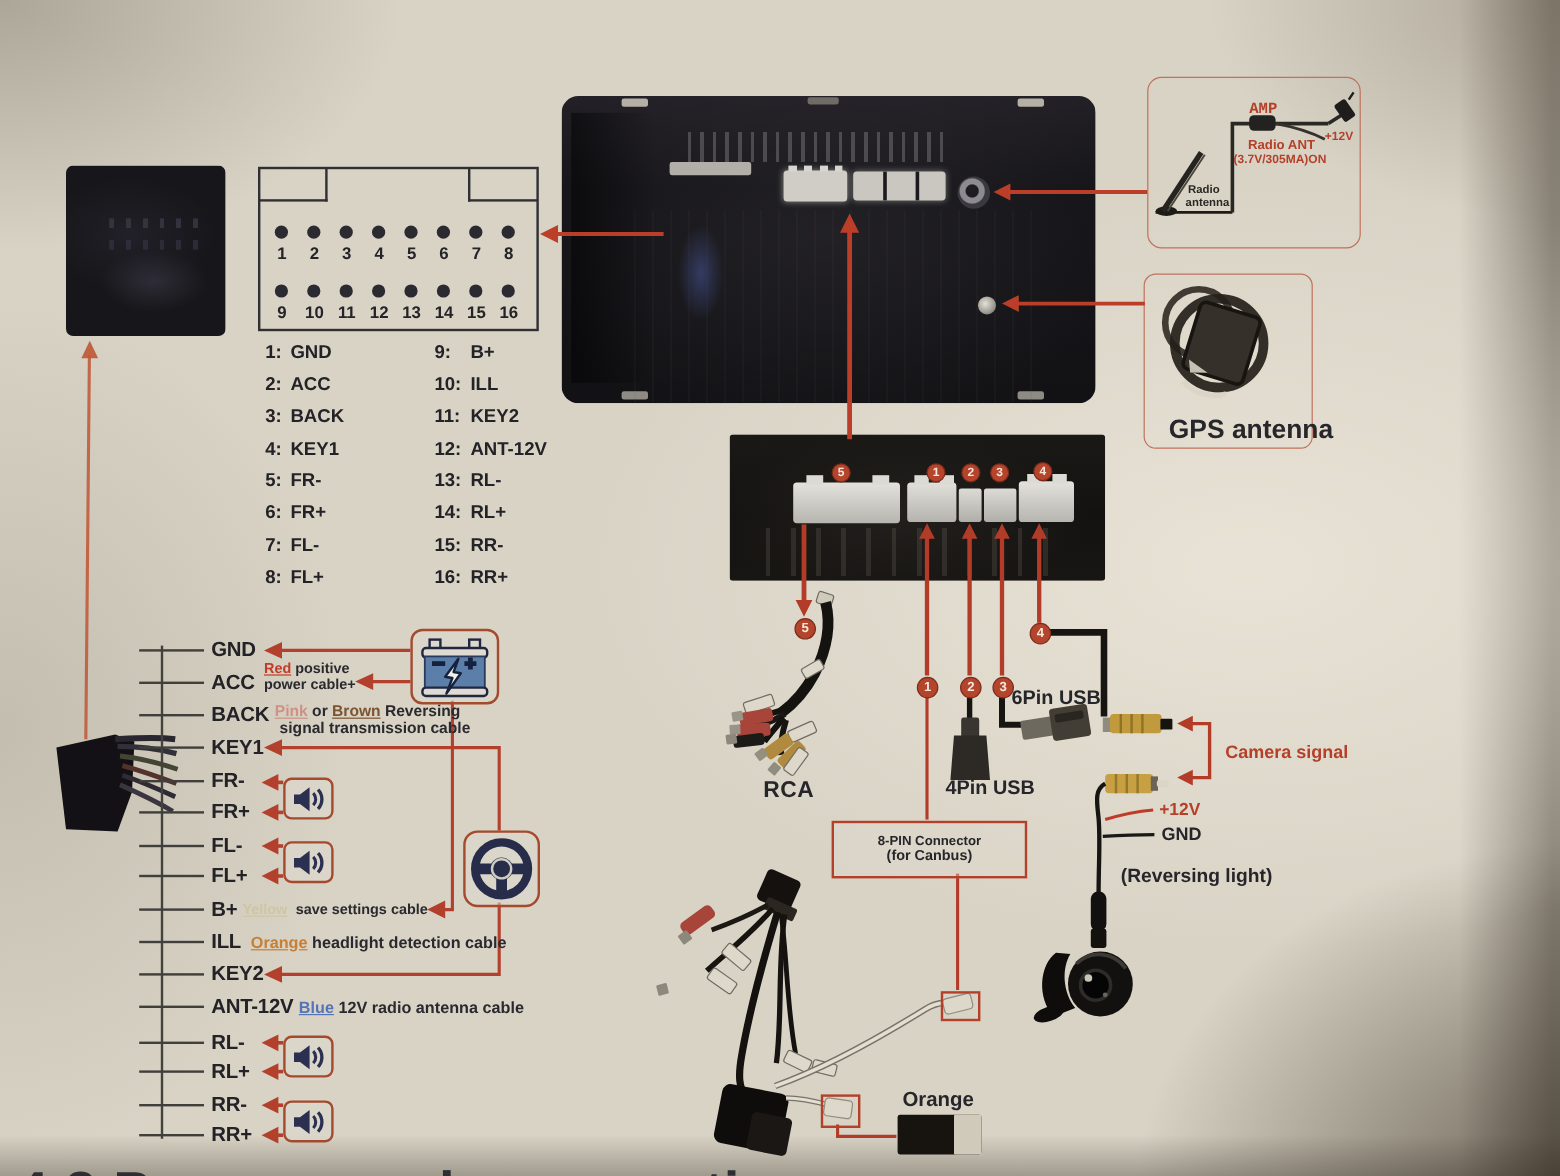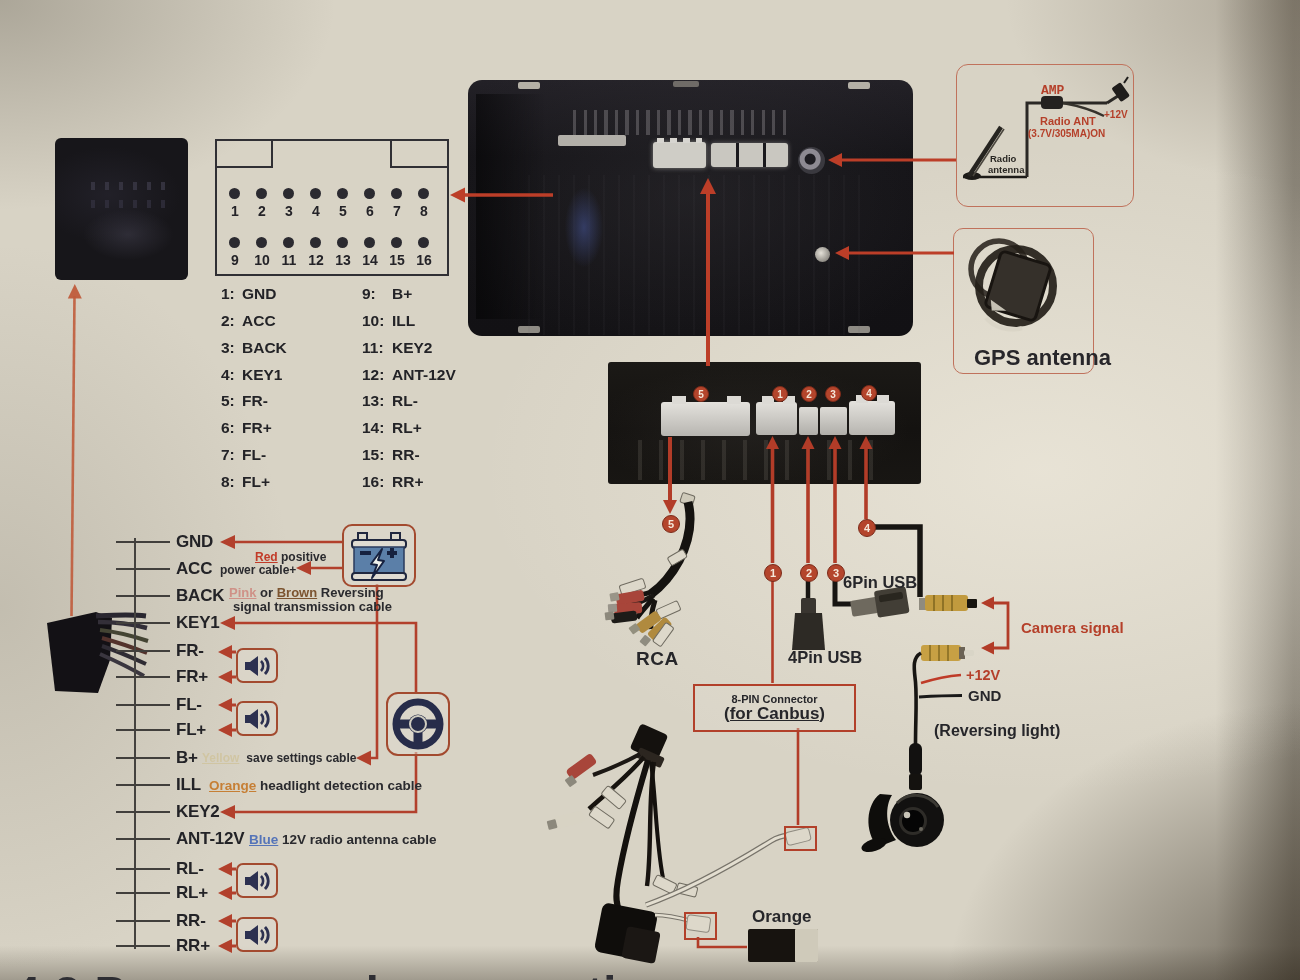--- a/index.html
+++ b/index.html
@@ -214,21 +214,21 @@
   <div class="lbl red-lbl" style="left:1028px;top:128px;font-size:10px;">(3.7V/305MA)ON</div>
   <div class="lbl" style="left:990px;top:153px;font-size:9.5px;color:#2a2824;">Radio</div>
   <div class="lbl" style="left:988px;top:164px;font-size:9.5px;color:#2a2824;">antenna</div>
 
   <div class="abs frame" id="gps-box" style="left:953px;top:228px;width:139px;height:144px;border-radius:10px;"></div>
   <div class="lbl" style="left:974px;top:345px;font-size:22px;color:#27262a;">GPS antenna</div>
 
   <div class="abs" id="pin8box" style="left:693px;top:684px;width:159px;height:44px;border:2.2px solid #b2402a;z-index:9;
               display:flex;flex-direction:column;align-items:center;justify-content:center;background:rgba(222,217,205,.4);">
     <div class="lbl" style="position:static;font-size:11px;line-height:1.1;">8-PIN Connector</div>
-    <div class="lbl" style="position:static;font-size:17px;line-height:1.1;text-decoration:underline;">(for Canbus)</div>
+    <div class="lbl" style="position:static;font-size:12px;line-height:1.1;">(for Canbus)</div>
   </div>
 
   <div class="abs" style="left:784px;top:826px;width:29px;height:21px;border:2px solid #b2402a;z-index:9;"></div>
   <div class="abs" style="left:684px;top:912px;width:29px;height:24px;border:2px solid #b2402a;z-index:9;"></div>
 
   <div class="abs" style="left:748px;top:929px;width:70px;height:33px;background:#17130f;border-radius:2px;z-index:4;">
     <div class="abs" style="right:0;top:0;width:23px;height:33px;background:#cfcaba;border-radius:1px;"></div>
   </div>
 
   <div class="itembox" id="battery-box" style="left:342px;top:524px;width:70px;height:59px;border-radius:10px;">
@@ -315,21 +315,21 @@
       <div class="hlabel" style="top: 859px;">RL-</div>
       <div class="tick" style="left: 116px; top: 892px; width: 54px;"></div>
       <div class="hlabel" style="top: 883px;">RL+</div>
       <div class="tick" style="left: 116px; top: 920px; width: 54px;"></div>
       <div class="hlabel" style="top: 911px;">RR-</div>
       <div class="tick" style="left: 116px; top: 945px; width: 54px;"></div>
       <div class="hlabel" style="top: 936px;">RR+</div>
     </div>
 
   <div class="notetext" style="left:220px;top:550px;font-size:12px;">
-    <span class="note-u" style="color:#c23b28;margin-left:35px;">Red</span><span> positive</span>
+    <span class="note-u" style="color:#c23b28;">Red</span><span> positive</span>
   </div>
   <div class="notetext" style="left:220px;top:563px;font-size:12px;">power cable+</div>
   <div class="notetext" style="left:229px;top:585px;font-size:13px;">
     <span class="note-u" style="color:#cf9187;">Pink</span><span> or </span><span class="note-u" style="color:#7c5430;">Brown</span><span> Reversing</span>
   </div>
   <div class="notetext" style="left:233px;top:599px;font-size:13px;">signal transmission cable</div>
   <div class="notetext" style="left:202px;top:751px;font-size:12px;">
     <span class="note-u" style="color:#cfc298;opacity:.75;">Yellow</span><span style="display:inline-block;width:7px;"></span><span>save settings cable</span>
   </div>
   <div class="notetext" style="left:209px;top:778px;font-size:13.5px;">

